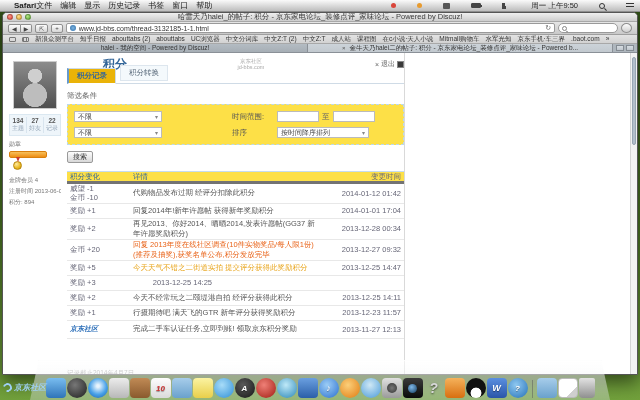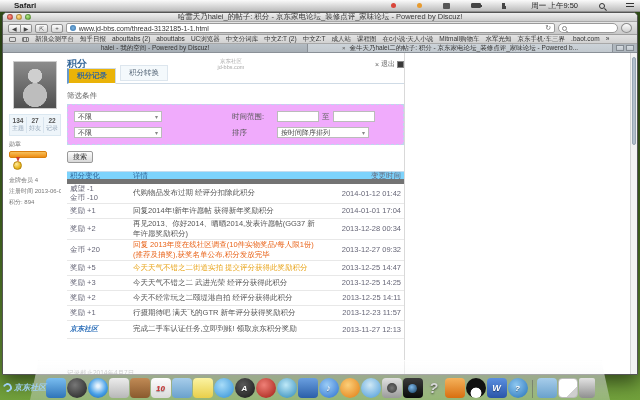--- a/index.html
+++ b/index.html
@@ -87,43 +87,43 @@
   .stat .v{font-weight:bold;color:#555;font-size:6.5px;display:block;}
   .stat .l{color:#9ab;display:block;}
   .medal-label{margin:3px 0 2px;}
   .badge{width:38px;height:7px;border-radius:2px;background:linear-gradient(#f7c05b,#ee8d12);border:1px solid #d97f0d;margin-bottom:3px;}
   .medal{width:9px;height:9px;border-radius:50%;background:radial-gradient(circle at 35% 30%,#ffe9a0,#e8b81f 60%,#c08a10);border:1px solid #b8860b;position:relative;margin:0 0 6px 4px;}
   .medal::before{content:"";position:absolute;top:-5px;left:2px;border-left:2px solid transparent;border-right:2px solid transparent;border-top:5px solid #cc3b2f;}
   .sideline{margin:2px 0;white-space:nowrap;overflow:hidden;}
   
   .main{position:absolute;left:64px;top:5px;width:337px;font-size:7.5px;color:#444;}
   .pheader{display:flex;align-items:center;height:12px;}
-  .ph-title{font-weight:bold;color:#369;font-size:10px;}
+  .ph-title{font-weight:bold;color:#369;font-size:12px;margin-left:36px;}
   .ph-center{flex:1;text-align:center;color:#aaa;font-size:5.5px;line-height:1.15;}
   .ph-right{display:flex;align-items:center;gap:2px;color:#666;font-size:7px;}
   .mini-ava{width:7px;height:7px;background:#3a3a3a;border:1px solid #888;}
   .ptabs{display:flex;align-items:flex-end;border-bottom:1px solid #cfdbe6;height:14px;gap:4px;}
   .ptab{padding:2px 8px;font-size:7.5px;}
   .ptab.active{border:1px solid #cfdbe6;border-bottom:1px solid #fff;background:#eab308;color:#369;font-weight:bold;margin-bottom:-1px;border-left:2px solid #69c;text-align:center;}
   .ptab.idle{border:1px solid #dde6ee;background:#f4f9fc;color:#567;margin-bottom:2px;}
   .filter-heading{margin:7px 0 3px;color:#666;}
-  .filterbox{background:#f0abfc;border:1px dashed #bcd9ec;padding:6px 6px;}
+  .filterbox{background:#fde047;border:1px dashed #bcd9ec;padding:6px 6px;}
   .frow{display:flex;align-items:center;margin-bottom:5px;}
   .frow:last-child{margin-bottom:0;}
   .fselect{width:88px;height:11px;border:1px solid #bbb;background:#fff;display:flex;align-items:center;justify-content:space-between;padding:0 3px;font-size:7px;color:#444;}
   .fselect .arr{color:#888;font-size:6px;}
   .flabel{margin-left:70px;width:45px;color:#555;}
   .finput{width:42px;height:11px;border:1px solid #bbb;background:#fff;}
   .fto{margin:0 3px;color:#666;}
   .fselect.wide{width:92px;}
   .searchbtn{margin:6px 0 8px;width:26px;height:12px;border:1px solid #999;border-radius:2px;
     background:linear-gradient(#fdfdfd,#d8d8d8);font-size:7px;color:#333;display:flex;align-items:center;justify-content:center;}
   
   .table{width:100%;}
-  .thead{display:flex;background:#7dd3fc;border-top:1px solid #c5dcee;border-bottom:5px solid #737373;height:13px;align-items:center;color:#369;}
+  .thead{display:flex;background:#fde047;border-top:1px solid #c5dcee;border-bottom:3px solid #737373;height:13px;align-items:center;color:#369;}
   .c-change{width:66px;padding-left:3px;}
   .c-detail{flex:1;}
   .c-time{width:82px;text-align:right;padding-right:3px;white-space:nowrap;}
   .trow{display:flex;align-items:center;border-bottom:1px solid #e8e8e8;min-height:15px;color:#555;}
   .trow .c-change{color:#667;line-height:1.25;}
   .trow .c-change span{display:block;}
   .trow .c-change span:empty{display:none;}
   .dlink{color:#555;}
   .dlink.orange{color:#e9641a;}
   .dlink.amber{color:#e8a51c;}
@@ -169,20 +169,30 @@
   .ic-docs{background:linear-gradient(135deg,#fff 70%,#cfcfcf 71%);border:1px solid #bbb;}
   .ic-trash{width:16px;background:linear-gradient(#e2e2e2,#8f8f8f);border-radius:2px 2px 4px 4px;}
   .dock-sep{width:1px;height:18px;background:rgba(90,90,90,.5);margin:0 3px;flex:none;}
 </style>
 </head>
 <body>
 
 <div class="menubar">
   <span class="apple"></span>
   <span class="appname">Safari</span>
+  <span style="display:flex;">
+
+  <span class="menu">文件</span>
+      <span class="menu">编辑</span>
+      <span class="menu">显示</span>
+      <span class="menu">历史记录</span>
+      <span class="menu">书签</span>
+      <span class="menu">窗口</span>
+      <span class="menu">帮助</span>
+    </span>
   <span class="mb-right">
     <span class="dot red"></span>
     <span class="dot orange"></span>
     <span class="sq"></span>
     <span class="batt"></span>
     <span class="wifi"></span>
     <span class="clock">周一 上午9:50</span>
     <span class="mag"></span>
     <span class="nlist"></span>
   </span>
@@ -393,23 +403,20 @@
               <span class="c-detail">
                 <span class="dlink amber">今天天气不错之二街道实拍 提交评分获得此奖励积分</span>
               </span>
               <span class="c-time">2013-12-25 14:47</span>
             </div>
 
             <div class="trow">
               <span class="c-change">
                 <span>奖励 +3</span>
 
-              </span>
-              <span class="c-detail">
-                <span class="dlink">今天天气不错之二 武进光荣 经评分获得此积分</span>
               </span>
               <span class="c-time">2013-12-25 14:25</span>
             </div>
 
             <div class="trow">
               <span class="c-change">
                 <span>奖励 +2</span>
 
               </span>
               <span class="c-detail">

